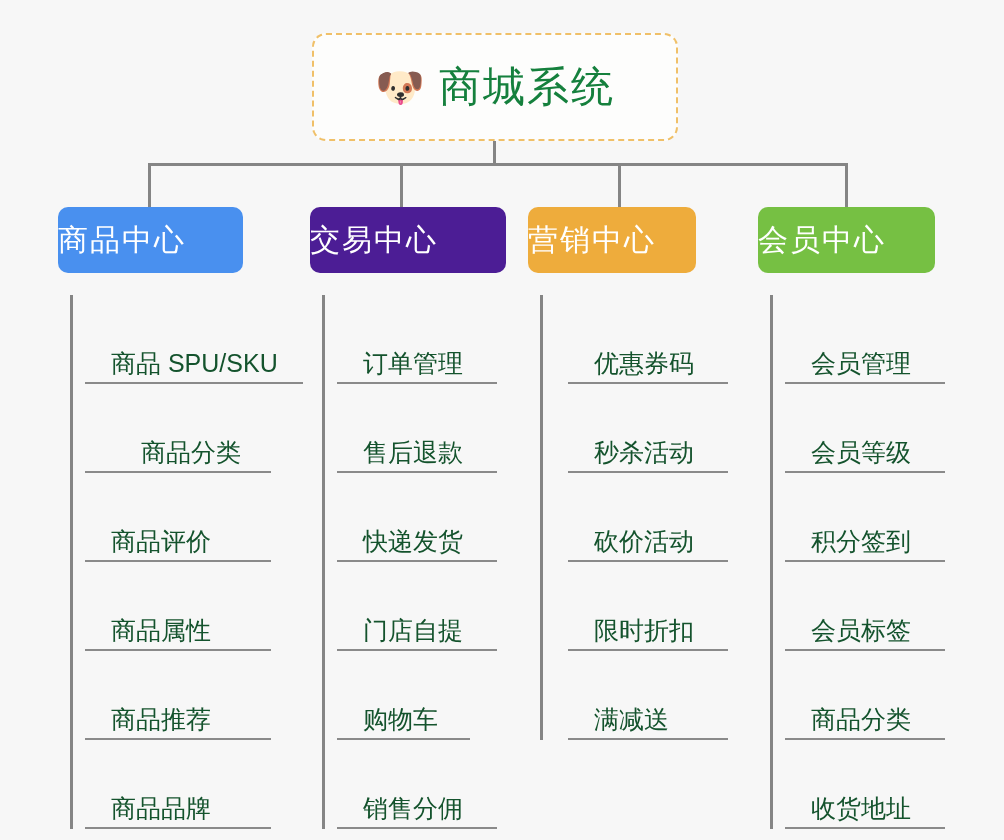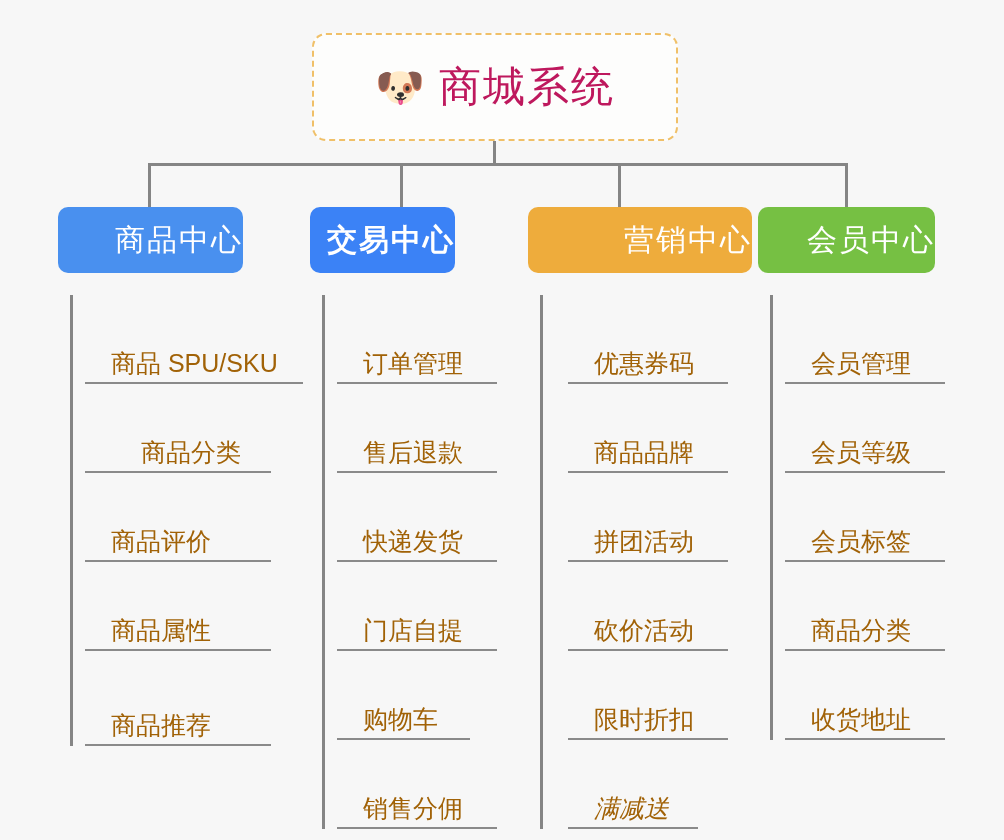--- a/index.html
+++ b/index.html
@@ -38,21 +38,21 @@
     justify-content: center;
     gap: 14px;
   }
   .root-emoji {
     font-size: 40px;
     line-height: 1;
     display: block;
   }
   .root-title {
     font-size: 42px;
-    color: #be185d;
+    color: #15803d;
     letter-spacing: 2px;
     line-height: 1;
     white-space: nowrap;
   }
 
   
   .line {
     position: absolute;
     background: #858585;
   }
@@ -73,27 +73,26 @@
   .branch {
     position: absolute;
     top: 207px;
   }
   .cat-box {
     box-sizing: border-box;
     height: 66px;
     border-radius: 10px;
     display: flex;
     align-items: center;
-    justify-content: flex-end;
+    justify-content: flex-start;
     color: #ffffff;
     font-size: 30px;
     letter-spacing: 2px;
     line-height: 1;
     white-space: nowrap;
-    padding-left: 10px;
   }
 
   
   .leaf-tree {
     position: relative;
     margin-top: 22px;
     padding-left: 12px;
     border-left: 3px solid #858585;
     margin-left: 12px;
   }
@@ -101,47 +100,47 @@
     box-sizing: border-box;
     height: 89px;
     display: flex;
     align-items: flex-end;
     border-bottom: 2px solid #8a8a8a;
     padding-bottom: 4px;
     padding-left: 26px;
   }
   .leaf-label {
     font-size: 25px;
-    color: #a16207;
+    color: #14532d;
     line-height: 1.2;
     white-space: nowrap;
   }
 
   
   #branch-0 { left: 58px;  width: 230px; }
   #branch-0 .cat-box  { width: 185px; background: #4990ef; }
   #branch-0 .leaf-tree { width: 218px; }
 
   #branch-1 { left: 310px; width: 200px; }
-  #branch-1 .cat-box  { width: 145px; background: #3b82f6; font-weight: bold; }
+  #branch-1 .cat-box  { width: 196px; background: #4c1d95; }
   #branch-1 .leaf-tree { width: 160px; text-align: right; }
 
   #branch-2 { left: 528px; width: 200px; }
-  #branch-2 .cat-box  { width: 224px; background: #eeac3c; }
+  #branch-2 .cat-box  { width: 168px; background: #eeac3c; }
   #branch-2 .leaf-tree { width: 160px; padding-left: 25px; }
 
   #branch-3 { left: 758px; width: 200px; }
   #branch-3 .cat-box  { width: 177px; background: #76c043; }
   #branch-3 .leaf-tree { width: 160px; }
 
   
   #branch-0 .leaf-item:nth-child(2) { width: 186px; justify-content: center; }
   #branch-0 .leaf-item:nth-child(3) { width: 186px; }
   #branch-0 .leaf-item:nth-child(4) { width: 186px; }
-  #branch-0 .leaf-item:nth-child(5) { width: 186px; margin-top: 6px; }
+  #branch-0 .leaf-item:nth-child(5) { width: 186px; }
   #branch-0 .leaf-item:nth-child(6) { width: 186px; }
   #branch-1 .leaf-item:nth-child(5) { width: 133px; }
   #branch-2 .leaf-item:nth-child(6) { width: 130px; font-style: italic; }
 </style>
 </head>
 <body>
 
 <div id="canvas">
 
   <div class="root-node">
@@ -169,20 +168,23 @@
         </div>
       <div class="leaf-item">
           <span class="leaf-label">商品评价</span>
         </div>
       <div class="leaf-item">
           <span class="leaf-label">商品属性</span>
         </div>
       <div class="leaf-item">
           <span class="leaf-label">商品推荐</span>
         </div>
+      <div class="leaf-item">
+          <span class="leaf-label">商品品牌</span>
+        </div>
     </div>
   </div>
 
   <div class="branch" id="branch-1">
     <div class="cat-box">
       <span>交易中心</span>
     </div>
     <div class="leaf-tree">
       <div class="leaf-item">
           <span class="leaf-label">订单管理</span>
@@ -207,24 +209,21 @@
 
   <div class="branch" id="branch-2">
     <div class="cat-box">
       <span>营销中心</span>
     </div>
     <div class="leaf-tree">
       <div class="leaf-item">
           <span class="leaf-label">优惠券码</span>
         </div>
       <div class="leaf-item">
-          <span class="leaf-label">商品品牌</span>
-        </div>
-      <div class="leaf-item">
-          <span class="leaf-label">拼团活动</span>
+          <span class="leaf-label">秒杀活动</span>
         </div>
       <div class="leaf-item">
           <span class="leaf-label">砍价活动</span>
         </div>
       <div class="leaf-item">
           <span class="leaf-label">限时折扣</span>
         </div>
       <div class="leaf-item">
           <span class="leaf-label">满减送</span>
         </div>
@@ -236,20 +235,23 @@
       <span>会员中心</span>
     </div>
     <div class="leaf-tree">
       <div class="leaf-item">
           <span class="leaf-label">会员管理</span>
         </div>
       <div class="leaf-item">
           <span class="leaf-label">会员等级</span>
         </div>
       <div class="leaf-item">
+          <span class="leaf-label">积分签到</span>
+        </div>
+      <div class="leaf-item">
           <span class="leaf-label">会员标签</span>
         </div>
       <div class="leaf-item">
           <span class="leaf-label">商品分类</span>
         </div>
       <div class="leaf-item">
           <span class="leaf-label">收货地址</span>
         </div>
     </div>
   </div>

